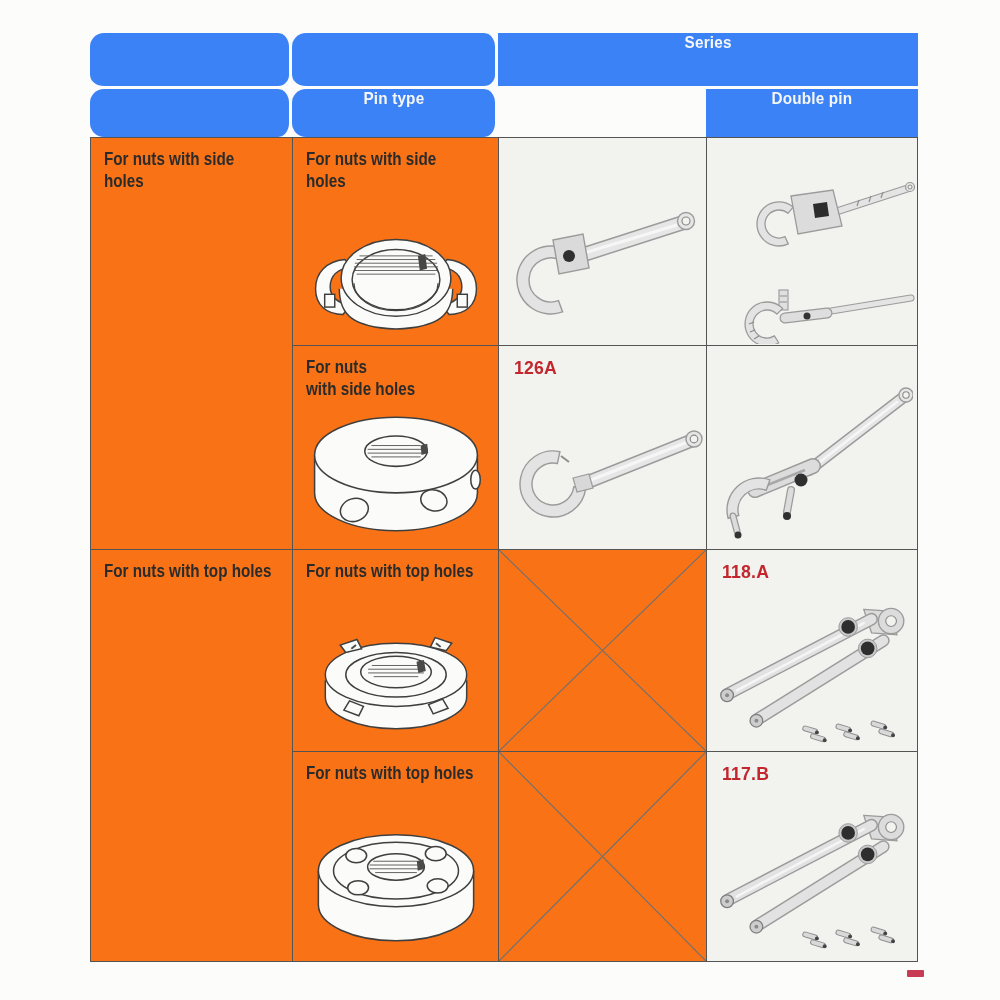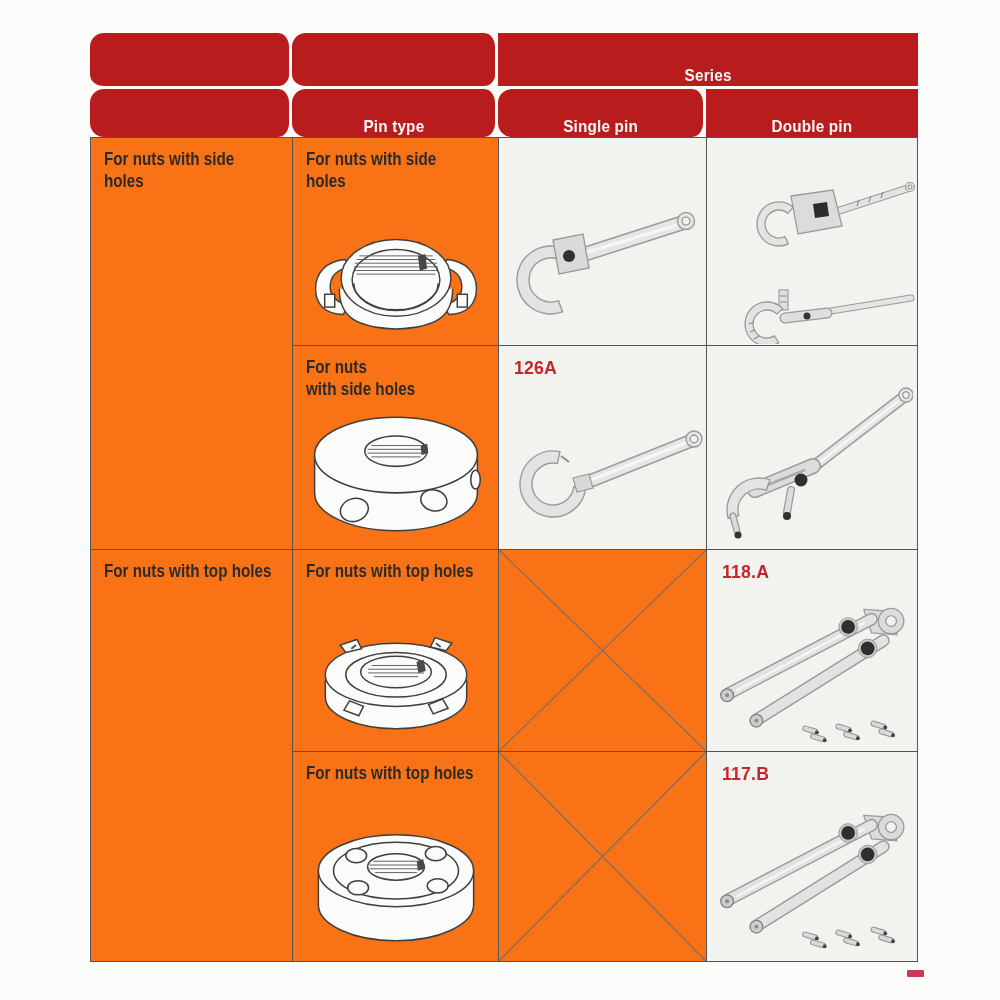--- a/index.html
+++ b/index.html
@@ -10,21 +10,21 @@
     overflow:hidden;
   }
   .table{
     position:absolute;left:90px;top:33px;width:828px;height:929px;
     display:grid;
     grid-template-columns:202px 206px 208px 212px;
     grid-template-rows:56px 48px 208px 204px 202px 211px;
   }
   .table > div{box-sizing:border-box;position:relative;}
   
-  .hcell{background:#b91c1c;display:flex;align-items:flex-end;justify-content:center;}
+  .hcell{background:#3b82f6;display:flex;align-items:flex-start;justify-content:center;}
   .gapR{border-right:3px solid #fcfcfa;border-radius:14px;}
   .gapB{border-bottom:3px solid #fcfcfa;}
   .htext{display:inline-block;transform:scaleX(.9);font-weight:700;font-size:17px;
          color:#f6f6f6;letter-spacing:.2px;white-space:nowrap;}
   .h11{grid-area:1/1;} .h12{grid-area:1/2;} .h1s{grid-area:1/3/2/5;}
   .h21{grid-area:2/1;} .h22{grid-area:2/2;} .h23{grid-area:2/3;} .h24{grid-area:2/4;}
   
   .bcell{background:#f97316;border-left:1px solid #545454;border-top:1px solid #545454;overflow:hidden;}
   .c4{border-right:1px solid #545454;}
   .last{border-bottom:1px solid #545454;}
@@ -53,23 +53,20 @@
 
   <div class="hcell h11 gapR gapB"></div>
   <div class="hcell h12 gapR gapB"></div>
   <div class="hcell h1s gapB">
     <span class="htext">Series</span>
   </div>
 
   <div class="hcell h21 gapR"></div>
   <div class="hcell h22 gapR">
     <span class="htext">Pin type</span>
-  </div>
-  <div class="hcell h23 gapR">
-    <span class="htext">Single pin</span>
   </div>
   <div class="hcell h24">
     <span class="htext">Double pin</span>
   </div>
 
   <div class="bcell catA">
     <div class="lblwrap"><div class="lbl">
       <div>For nuts with side</div>
       <div>holes</div>
     </div></div>

